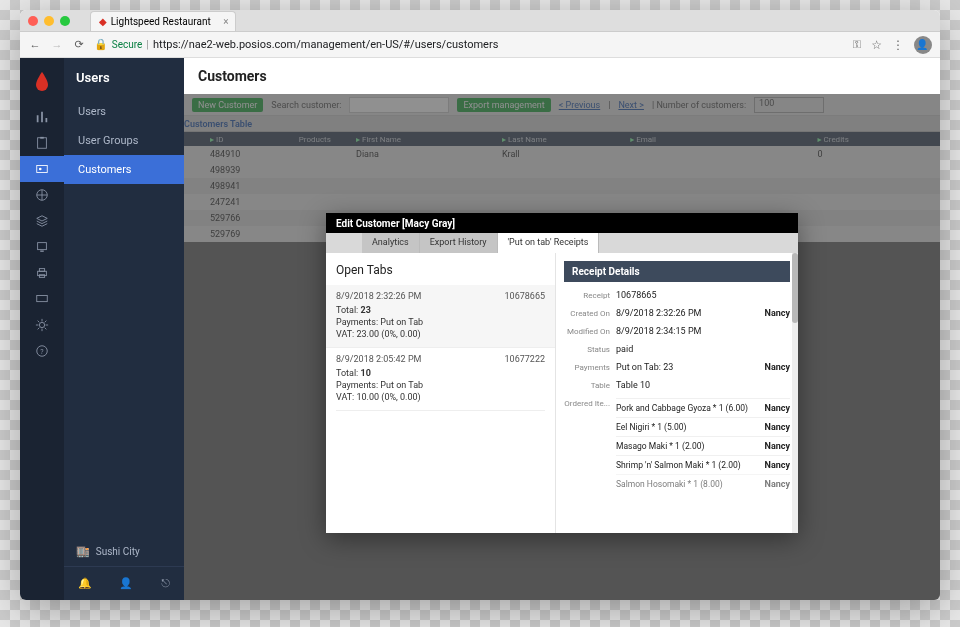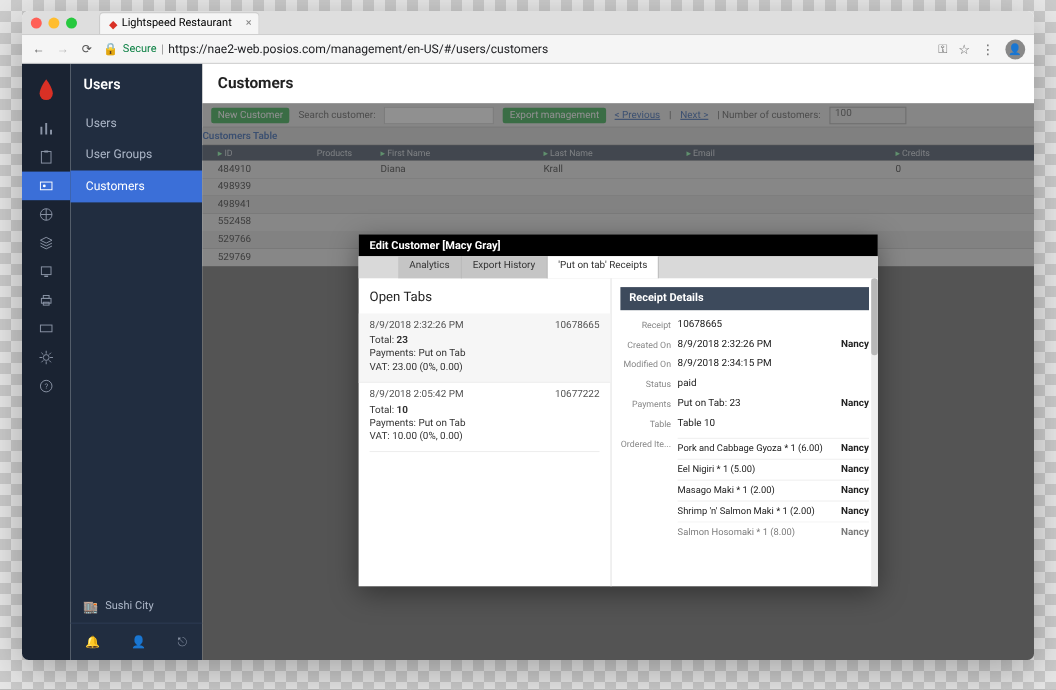--- a/index.html
+++ b/index.html
@@ -47,21 +47,21 @@
 .toolbar { position: absolute; left: 0; right: 0; top: 36px; height: 22px; background: #e5e5e5; display: flex; align-items: center; padding: 0 8px; gap: 8px; font-size: 9px; color: #555; border-bottom: 1px solid #ccc; }
 .btn-green { background: #28a745; color: #fff; padding: 3px 7px; font-size: 9px; border: none; border-radius: 2px; cursor: pointer; }
 .btn-green.sml { padding: 2px 6px; }
 .search-in { height: 16px; width: 100px; border: 1px solid #ccc; font-size: 9px; padding: 0 4px; }
 .page-link { color: #2a5db0; text-decoration: underline; cursor: pointer; }
 .num-sel { border: 1px solid #aaa; height: 16px; width: 70px; font-size: 9px; padding: 0 4px; }
 
 .table-head { position: absolute; left: 0; right: 0; top: 58px; height: 16px; background: #d6d6d6; font-size: 9px; color: #2a5db0; padding: 0 0; display: flex; align-items: center; font-weight: 600; border-bottom: 1px solid #bbb; }
 .thead-row { position: absolute; left: 0; right: 0; top: 74px; height: 14px; background: #3d4a5c; color: #cfd5de; font-size: 9px; display: flex; align-items: center; padding: 0 14px; }
 .th { font-size: 8px; color: #cfd5de; }
-.c1 { width: 90px; } .c2 { width: 58px; } .c3 { width: 148px; } .c4 { width: 130px; } .c5 { width: 190px; } .c6 { width: 110px; }
+.c1 { width: 90px; margin-left: 12px; } .c2 { width: 58px; } .c3 { width: 148px; } .c4 { width: 130px; } .c5 { width: 190px; } .c6 { width: 110px; }
 
 .rows { position: absolute; left: 0; right: 0; top: 88px; }
 .row { height: 16px; font-size: 9px; display: flex; align-items: center; padding: 0 14px; color: #333; }
 .row.odd { background: #e8e8e8; }
 .row.even { background: #ddd; }
 .row.sel { background: #c9c9c9; }
 .row .c1 { color: #333; }
 .badge-tabs { background: #28a745; color: #fff; font-size: 7px; padding: 1px 5px; border-radius: 7px; }
 
 
@@ -251,21 +251,21 @@
             <span class="c5"></span>
             <span class="c6">0</span>
           </div>
         <div class="row odd">
             <span class="c1">498939</span>
           </div>
         <div class="row even">
             <span class="c1">498941</span>
           </div>
         <div class="row odd">
-            <span class="c1">552458</span>
+            <span class="c1">247241</span>
           </div>
         <div class="row even">
             <span class="c1">529766</span>
           </div>
         <div class="row odd">
             <span class="c1">529769</span>
           </div>
       </div>
 
       <div class="main-tint"></div>

